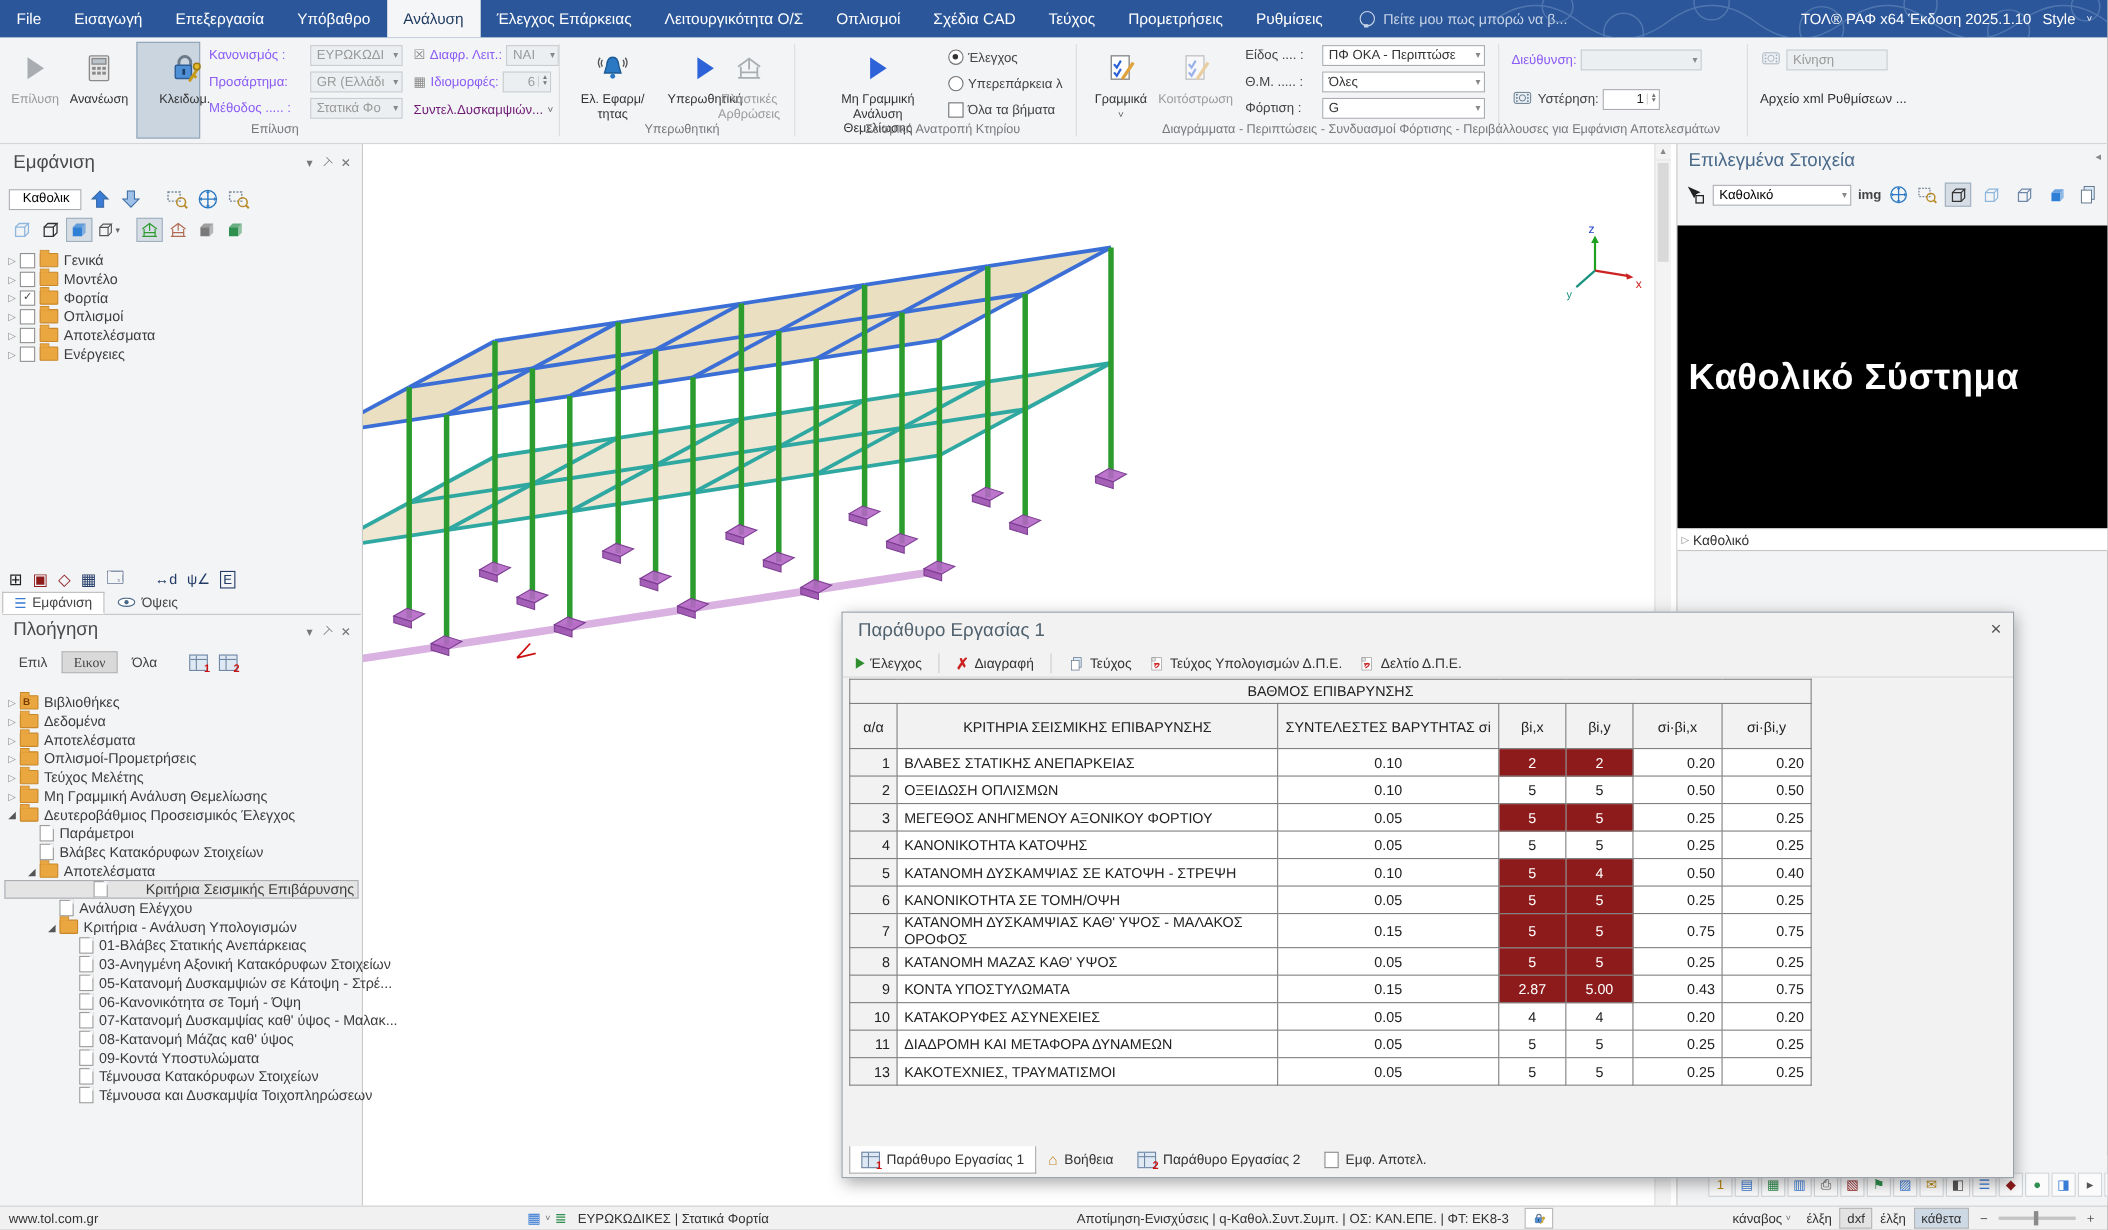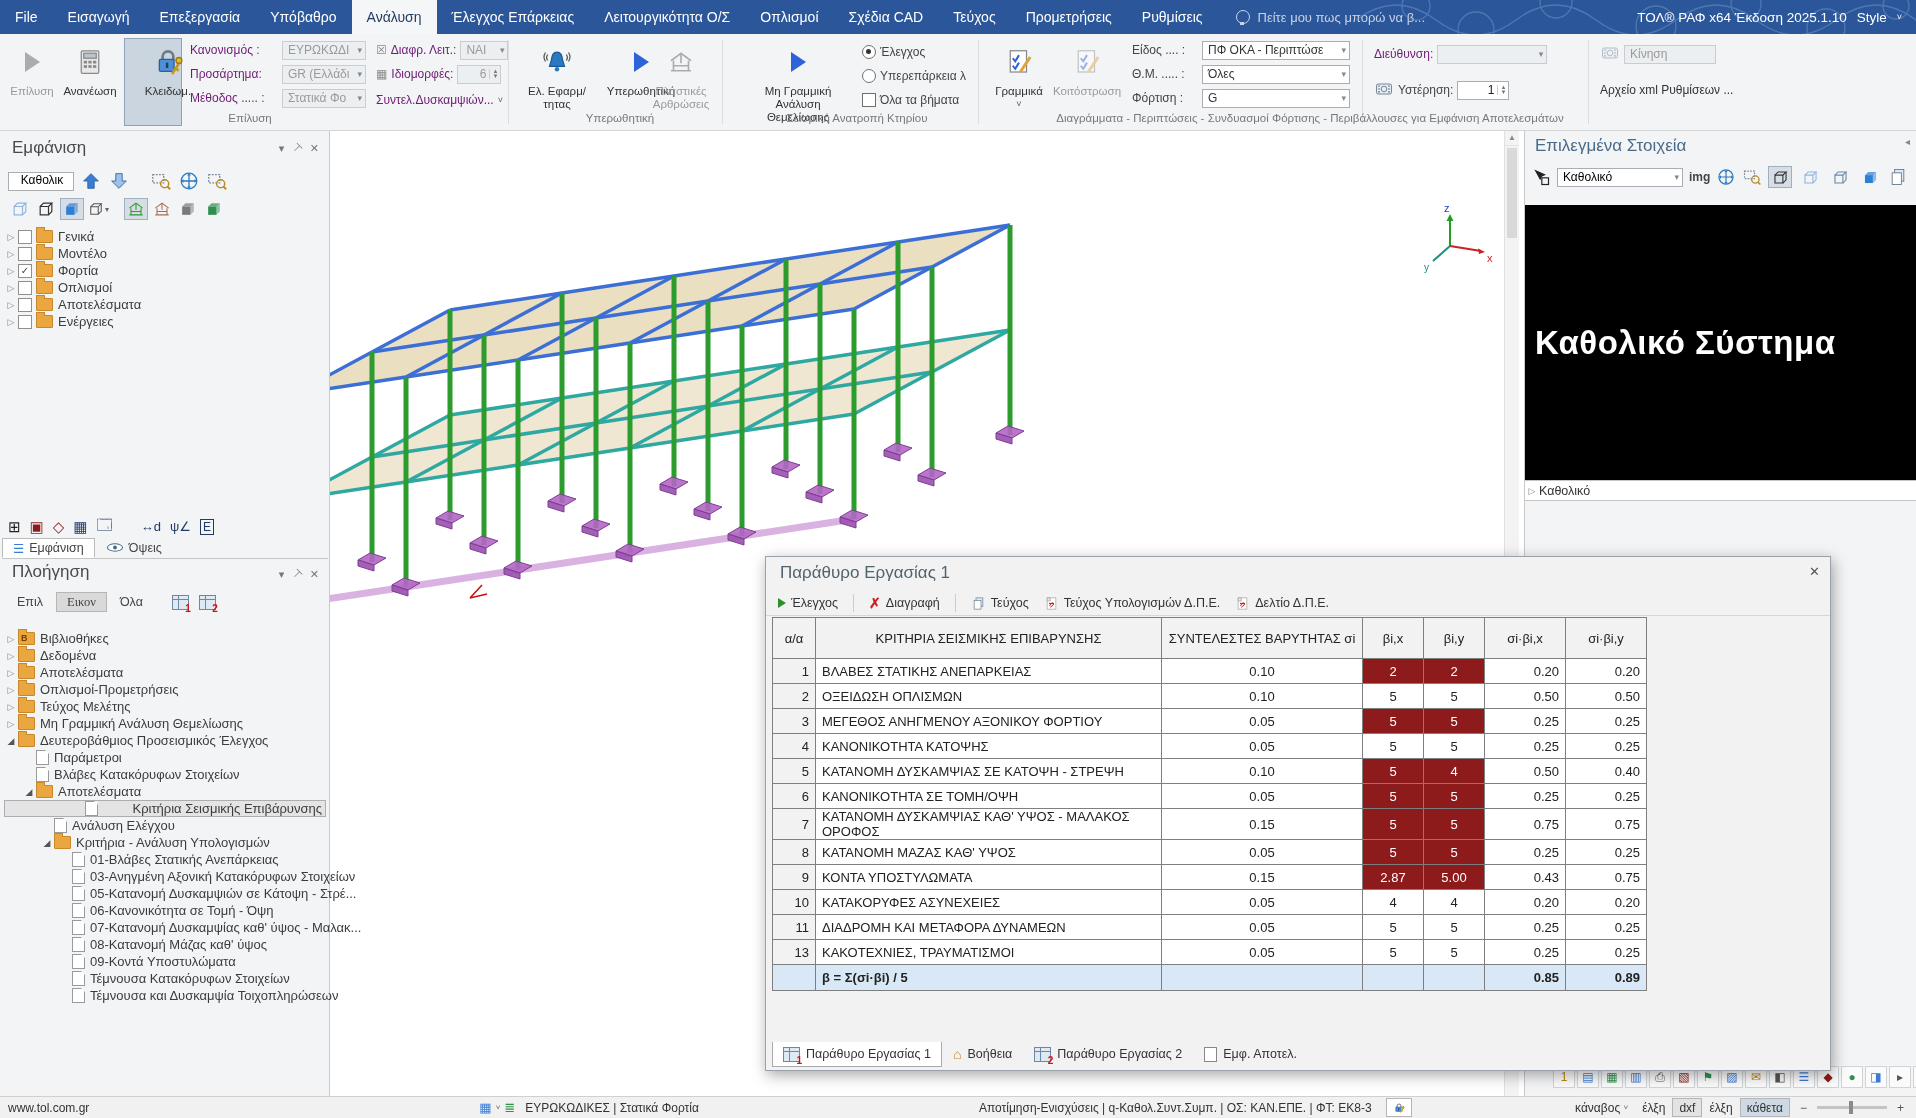--- a/index.html
+++ b/index.html
@@ -18,21 +18,21 @@
   #app-title{position:absolute;right:14px;top:0;height:34px;display:flex;align-items:center;gap:10px;font-size:13.5px;color:#fff;z-index:2;}
   
   #ribbon{position:absolute;left:0;top:34px;width:1916px;height:96px;background:#f3f4f6;border-bottom:1px solid #d5d5d5;font-size:12px;color:#333;z-index:9;}
   .rsep{position:absolute;top:6px;width:1px;height:84px;background:#ddd;}
   .bigbtn{position:absolute;top:4px;height:88px;display:flex;flex-direction:column;align-items:center;justify-content:flex-start;text-align:center;font-size:11.5px;line-height:13px;padding-top:6px;box-sizing:border-box;border:1px solid transparent;cursor:default;}
   .bigbtn .ic{height:34px;display:flex;align-items:center;justify-content:center;margin-bottom:6px;}
   .bigbtn.pressed{background:#cbd5df;border:1px solid #8fa3b8;padding-left:30px;}
   .bigbtn.dis{color:#9a9a9a;}
   .fr{position:absolute;display:flex;align-items:center;gap:4px;height:20px;}
   .flabel{color:#444;white-space:nowrap;}
-  .flabel.dis{color:#701a75;}
+  .flabel.dis{color:#8b5cf6;}
   .sel{background:#fff;border:1px solid #abadb3;height:19px;display:flex;align-items:center;justify-content:space-between;padding:0 3px 0 5px;font-size:12px;box-sizing:border-box;white-space:nowrap;overflow:hidden;}
   .sel .arr{color:#888;font-size:9px;margin-left:4px;}
   .sel.dis{background:#eceff1;color:#9a9a9a;border-color:#c9ccd0;}
   .spin{background:#eceff1;border:1px solid #c9ccd0;height:19px;display:flex;align-items:center;box-sizing:border-box;color:#9a9a9a;}
   .spin.en{background:#fff;color:#222;border-color:#abadb3;}
   .spin .v{flex:1;text-align:right;padding-right:3px;}
   .spin .ud{display:flex;flex-direction:column;font-size:6px;color:#777;line-height:5px;padding:0 2px;border-left:1px solid #d0d0d0;}
   .gcap{position:absolute;top:78px;font-size:11.5px;color:#76797c;text-align:center;white-space:nowrap;}
   .radio{width:12px;height:12px;border:1px solid #707070;border-radius:50%;background:#fff;position:relative;display:inline-block;}
   .radio.on:after{content:"";position:absolute;left:3px;top:3px;width:5px;height:5px;border-radius:50%;background:#333;}
@@ -991,20 +991,23 @@
               <use href="#sym-pdf"></use>
             </svg>
           </span>
           <span>Δελτίο Δ.Π.Ε.</span>
         </div>
       </div>
     <div style="position:absolute;left:0;top:58px;width:100%;height:1px;background:#d6d6d6;"></div>
     <div id="ww-tablewrap">
       <table class="wwt">
         <thead>
+          <tr>
+              <th class="tt" colspan="7">ΒΑΘΜΟΣ ΕΠΙΒΑΡΥΝΣΗΣ</th>
+            </tr>
           <tr id="ww-cols">
               <th class="hh" style="width: 30px;">α/α</th>
               <th class="hh">ΚΡΙΤΗΡΙΑ ΣΕΙΣΜΙΚΗΣ ΕΠΙΒΑΡΥΝΣΗΣ</th>
               <th class="hh">ΣΥΝΤΕΛΕΣΤΕΣ ΒΑΡΥΤΗΤΑΣ σi</th>
               <th class="hh">βi,x</th>
               <th class="hh">βi,y</th>
               <th class="hh">σi·βi,x</th>
               <th class="hh">σi·βi,y</th>
             </tr>
         </thead>
@@ -1109,29 +1112,20 @@
               <td class="p">0.25</td>
             </tr>
             <tr>
               <td class="num">13</td>
               <td class="crit">ΚΑΚΟΤΕΧΝΙΕΣ, ΤΡΑΥΜΑΤΙΣΜΟΙ</td>
               <td class="si">0.05</td>
               <td class="b">5</td>
               <td class="b">5</td>
               <td class="p">0.25</td>
               <td class="p">0.25</td>
-            </tr>
-            <tr class="foot">
-              <td class="num"></td>
-              <td class="crit">β = Σ(σi·βi) / 5</td>
-              <td class="si"></td>
-              <td class="b"></td>
-              <td class="b"></td>
-              <td class="p">0.85</td>
-              <td class="p">0.89</td>
             </tr>
           </tbody>
       </table>
     </div>
     <div id="ww-tabs">
         <div class="wwtab active">
           <span class="icsp">
             <span class="gridic">
               <span class="n">1</span>
             </span>

